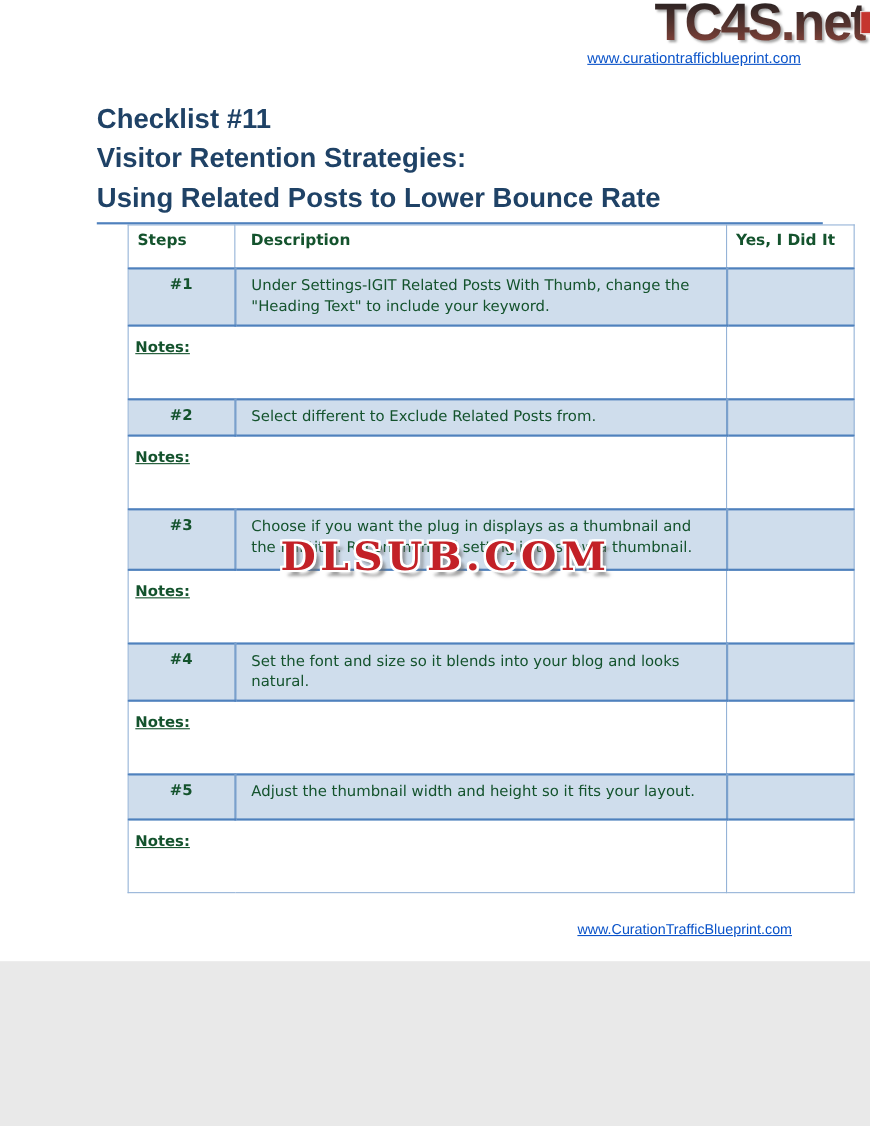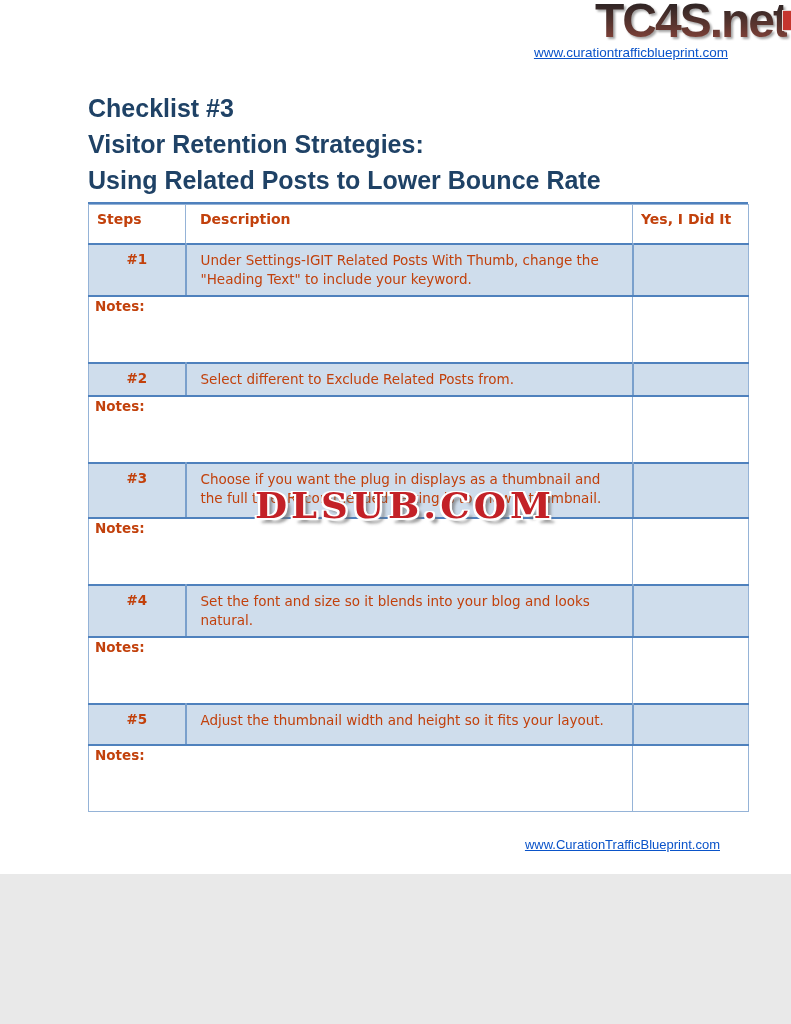--- a/index.html
+++ b/index.html
@@ -39,41 +39,41 @@
   }
 
   .plugin-heading {
     margin:15px 0 9px 2px; font-size:18px; font-weight:bold; font-style:italic;
     color:#000; letter-spacing:.2px;
     text-shadow:1px 1px 0 rgba(120,120,120,.35);
   }
 
   table.checklist {
     width:660px; border-collapse:collapse; table-layout:fixed;
-    font-family:"DejaVu Sans", sans-serif; font-size:13.5px; color:#c2410c;
+    font-family:"DejaVu Sans", sans-serif; font-size:13.5px; color:#14532d;margin-left:28px;
   }
   .checklist col.c-steps { width:97px; }
   .checklist col.c-desc  { width:447px; }
   .checklist col.c-yes   { width:116px; }
   .checklist th, .checklist td { border:1px solid #95b3d7; vertical-align:top; }
   .checklist th {
     background:#fff; text-align:left; font-size:14px; font-weight:bold;
     padding:6px 8px; height:39px;
   }
   .checklist th.h-desc { padding-left:14px; }
   .step-row td {
     background:#cfddec;
     border-top:2px solid #4f81bd; border-bottom:2px solid #4f81bd;
     border-left:2px solid #7aa0cc; border-right:2px solid #7aa0cc;
   }
   .step-row td:first-child { border-left:1px solid #95b3d7; }
   .step-row td:last-child  { border-right:1px solid #95b3d7; }
   .step-cell { text-align:center; font-weight:bold; padding:6px 4px; }
   .desc-cell { padding:6px 10px 6px 14px; line-height:19px; }
-  .notes-row td { background:#fff; padding:1px 6px; }
+  .notes-row td { background:#fff; padding:11px 6px;text-decoration:underline; }
   .notes-label { font-weight:bold; font-size:13.5px; }
   .r-tall td { height:55px; }
   .r-med td  { height:41px; }
   .r-one td  { height:33px; }
   .notes-row td { height:67px; }
 
   .footer { margin-top:22px; text-align:right; padding-right:20px; }
   .credit {
     font-family:"DejaVu Sans", sans-serif; font-style:italic;
     font-size:13px; color:#000;
@@ -109,21 +109,21 @@
 
 <div class="page">
 
   <div class="logo">TC4S.net</div>
   <a class="header-link">www.curationtrafficblueprint.com</a>
   <div class="red-fragment"></div>
 
   <div class="content">
 
     <h1>
-      <span>Checklist #3</span>
+      <span>Checklist #11</span>
       <span>Visitor Retention Strategies:</span>
       <span>Using Related Posts to Lower Bounce Rate</span>
     </h1>
     <div class="rule"></div>
 
 
 
     <table class="checklist">
       <colgroup>
           <col class="c-steps">

